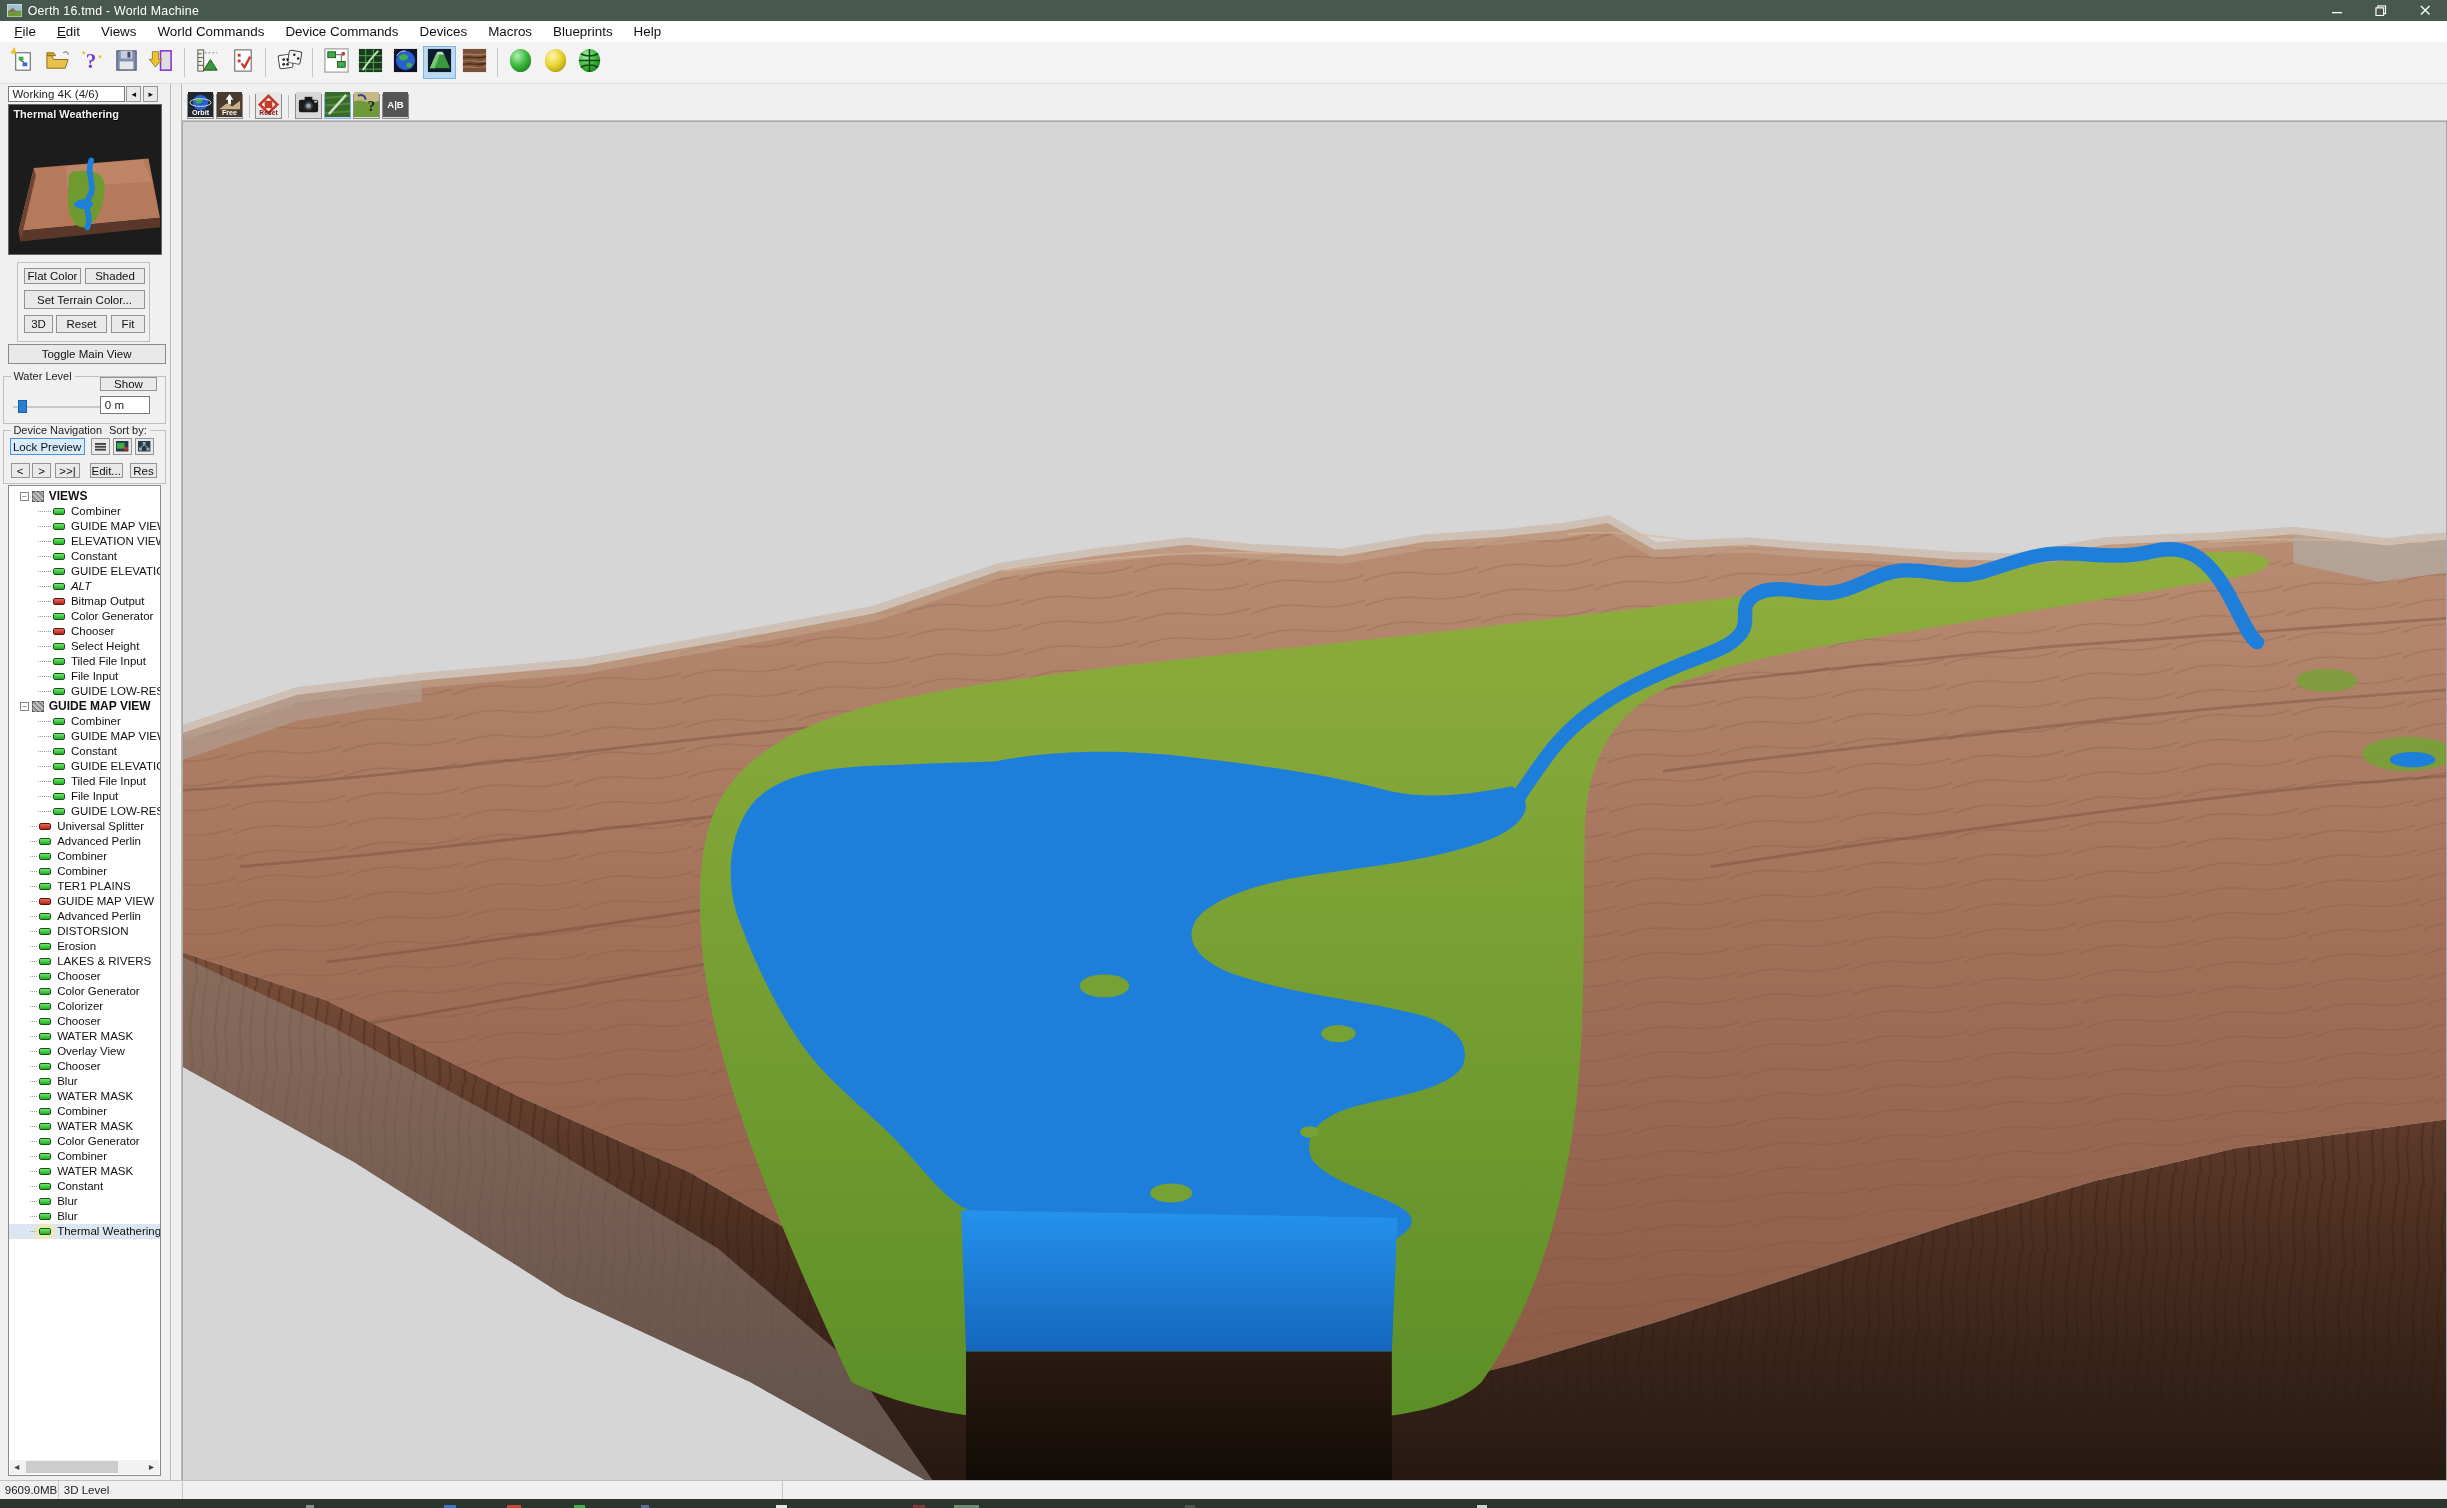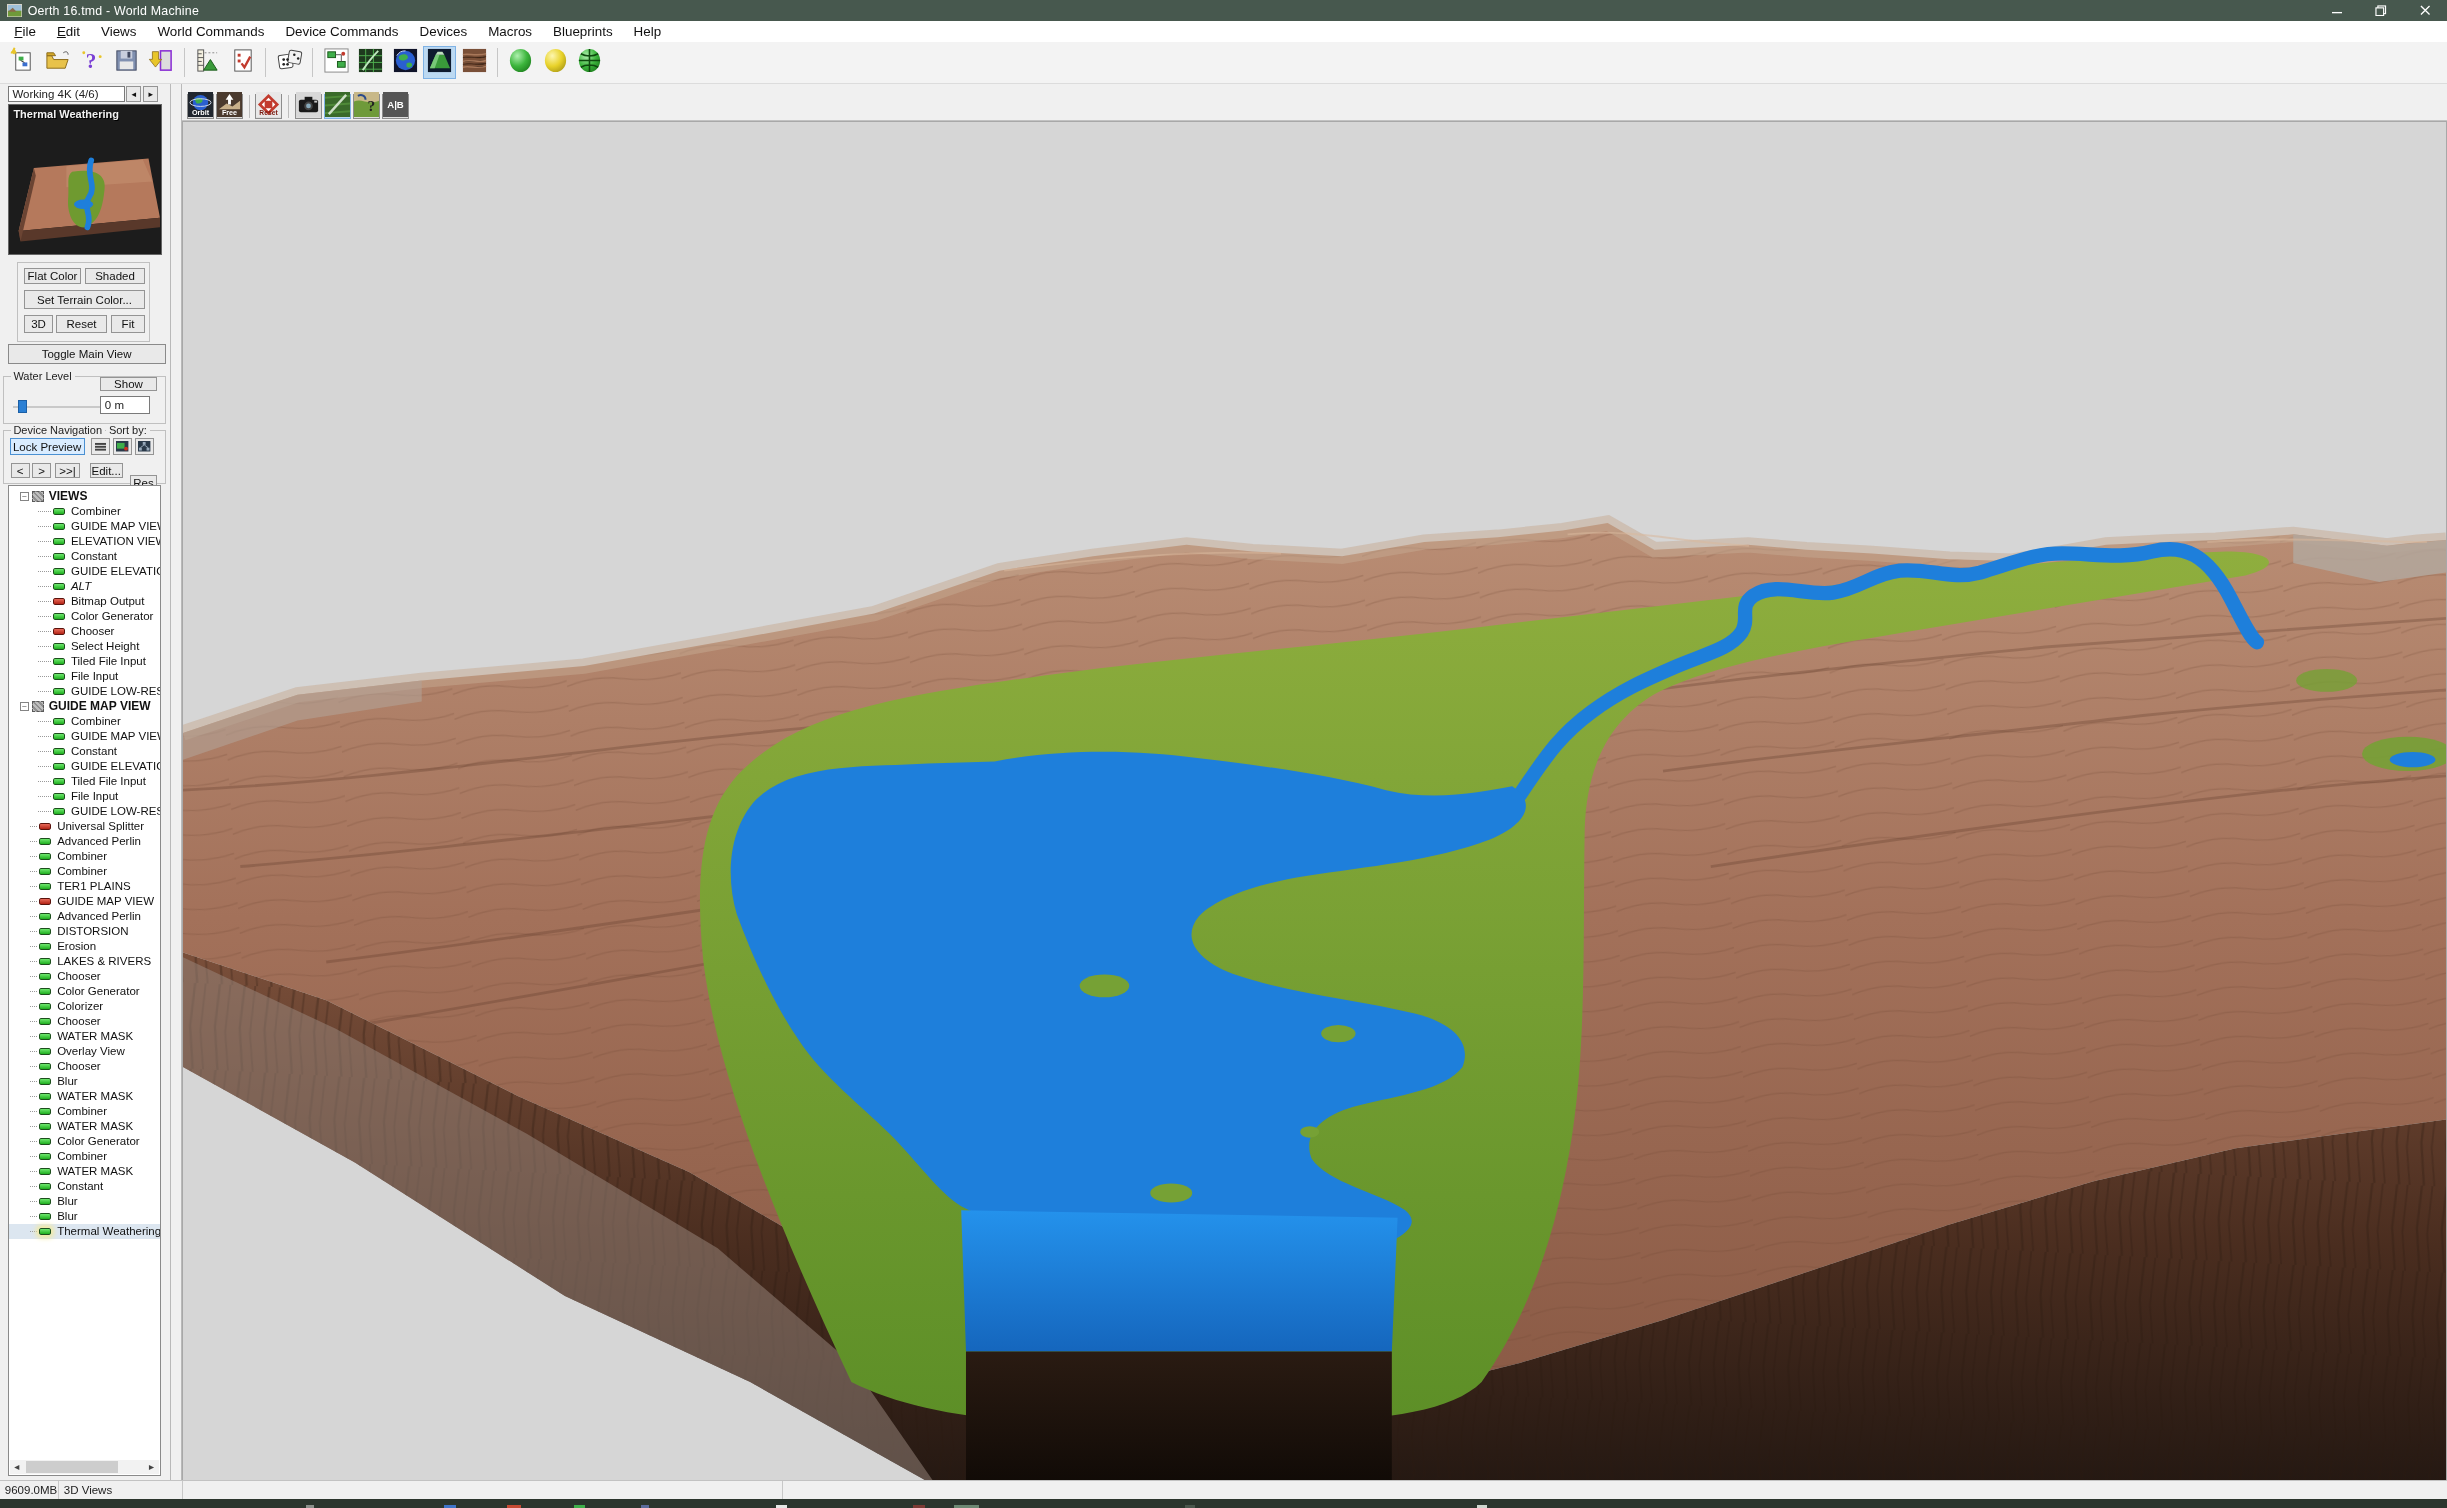--- a/index.html
+++ b/index.html
@@ -361,21 +361,21 @@
           <rect x="5" y="1" width="3" height="3" fill="#9ab"></rect>
           <rect x="1" y="7" width="3" height="3" fill="#9ab"></rect>
           <rect x="9" y="7" width="3" height="3" fill="#9ab"></rect>
           <path d="M6.5,4 L2.5,7 M6.5,4 L10.5,7" stroke="#9ab" stroke-width="1"></path>
         </svg>
     </div>
     <div class="btn" style="position:absolute; left:10.5px; top:379px; width:19px; height:15.3px;">&lt;</div>
     <div class="btn" style="position:absolute; left:32px; top:379px; width:19px; height:15.3px;">&gt;</div>
     <div class="btn" style="position:absolute; left:55px; top:379px; width:25px; height:15.3px;">&gt;&gt;|</div>
     <div class="btn" style="position:absolute; left:90px; top:379px; width:32.5px; height:15.3px;">Edit...</div>
-    <div class="btn" style="position:absolute; left:130px; top:379px; width:27px; height:15.3px;margin-top:12px;">Res</div>
+    <div class="btn" style="position:absolute; left:130px; top:379px; width:27px; height:15.3px;">Res</div>
 
     <div id="treebox">
       <div id="treerows">
           <div class="trow" style="padding-left: 11.5px;">
             <span class="expander">–</span>
             <span class="gicon"></span>
             <span class="grouptext">VIEWS</span>
           </div>
           <div class="trow" style="padding-left: 29px;">
             <span class="guide" style="width: 13.4px;"></span>
@@ -776,21 +776,21 @@
 
         <path d="M815,1140 L1272,1148 L1266,1288 L820,1288 Z" fill="url(#wface)"></path>
         <path d="M820,1288 L1266,1288 L1266,1430 L820,1430 Z" fill="url(#belowface)"></path>
       </svg>
     </div>
   </div>
 </div>
 
 <div id="statusbar">
   <div class="scell" style="width:59px;">9609.0MB</div>
-  <div class="scell" style="width:124px;">3D Views</div>
+  <div class="scell" style="width:124px;">3D Level</div>
   <div class="scell" style="width:600px;"></div>
 </div>
 
 <div id="tasksliver">
     <div class="tdot" style="left: 306px; width: 7.6px; background: rgb(138, 143, 138);"></div>
     <div class="tdot" style="left: 444px; width: 12.4px; background: rgb(63, 116, 201);"></div>
     <div class="tdot" style="left: 507px; width: 14.3px; background: rgb(198, 74, 51);"></div>
     <div class="tdot" style="left: 574px; width: 10.5px; background: rgb(63, 174, 74);"></div>
     <div class="tdot" style="left: 641px; width: 7.6px; background: rgb(90, 106, 154);"></div>
     <div class="tdot" style="left: 776px; width: 10.5px; background: rgb(228, 230, 228);"></div>

